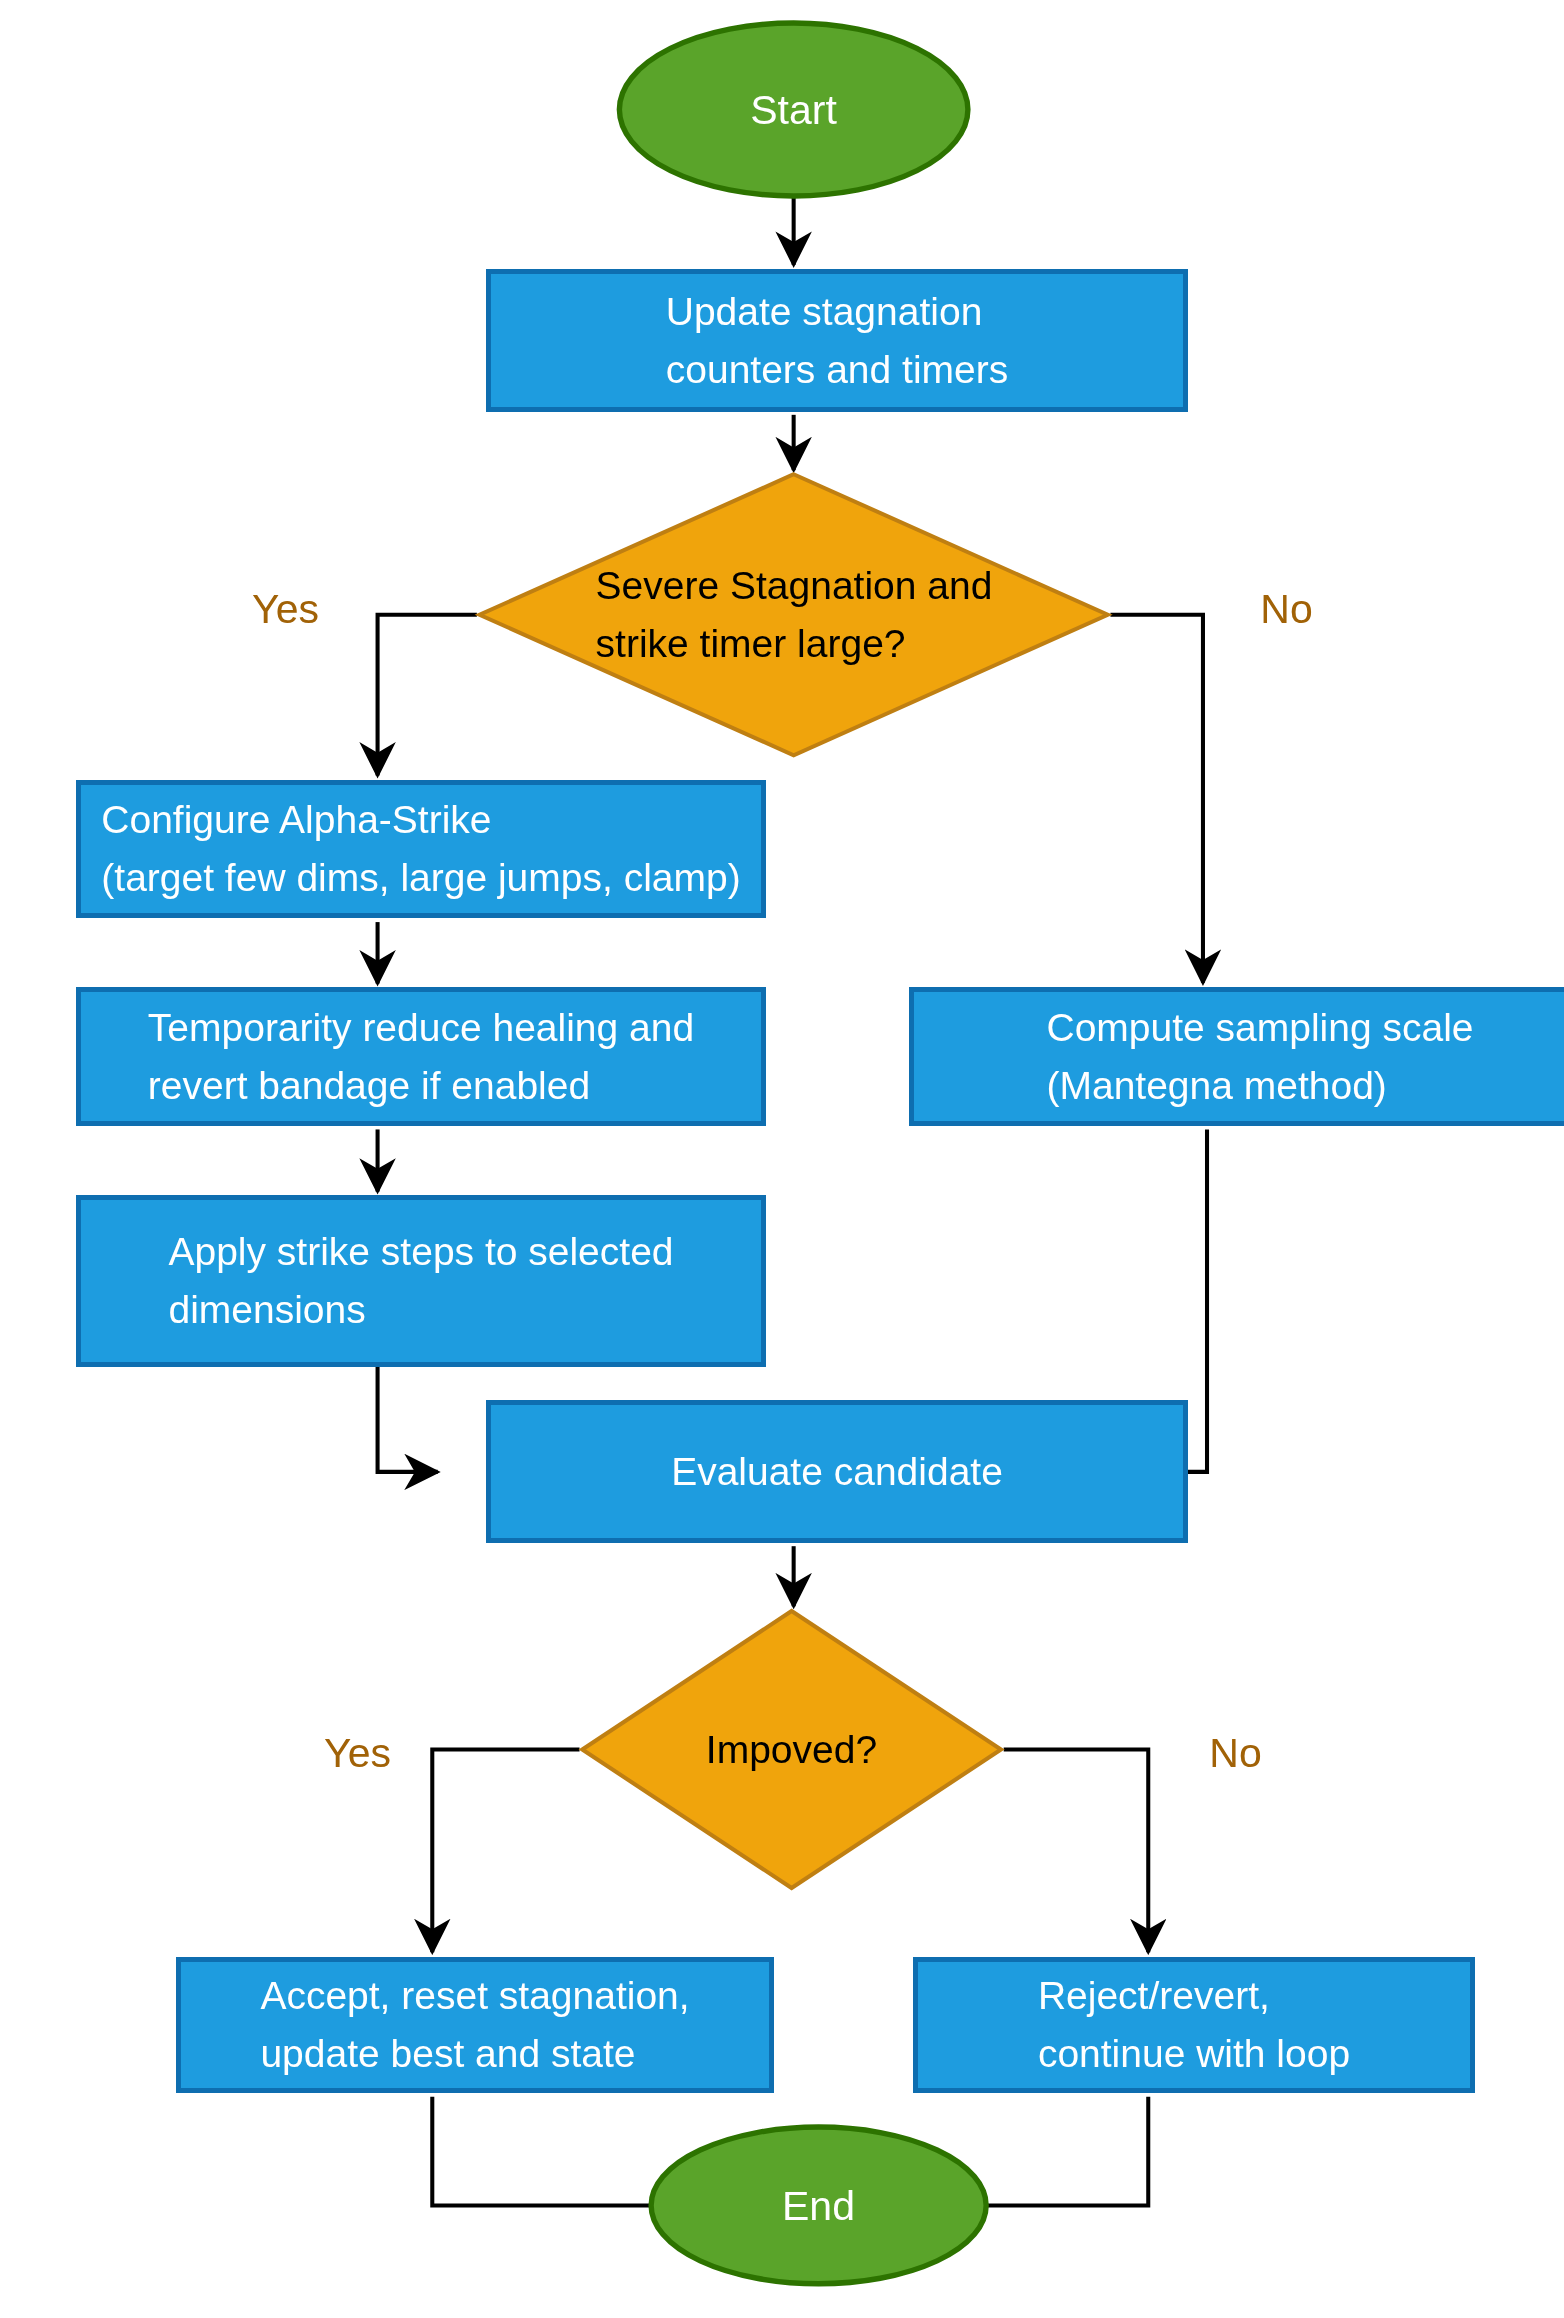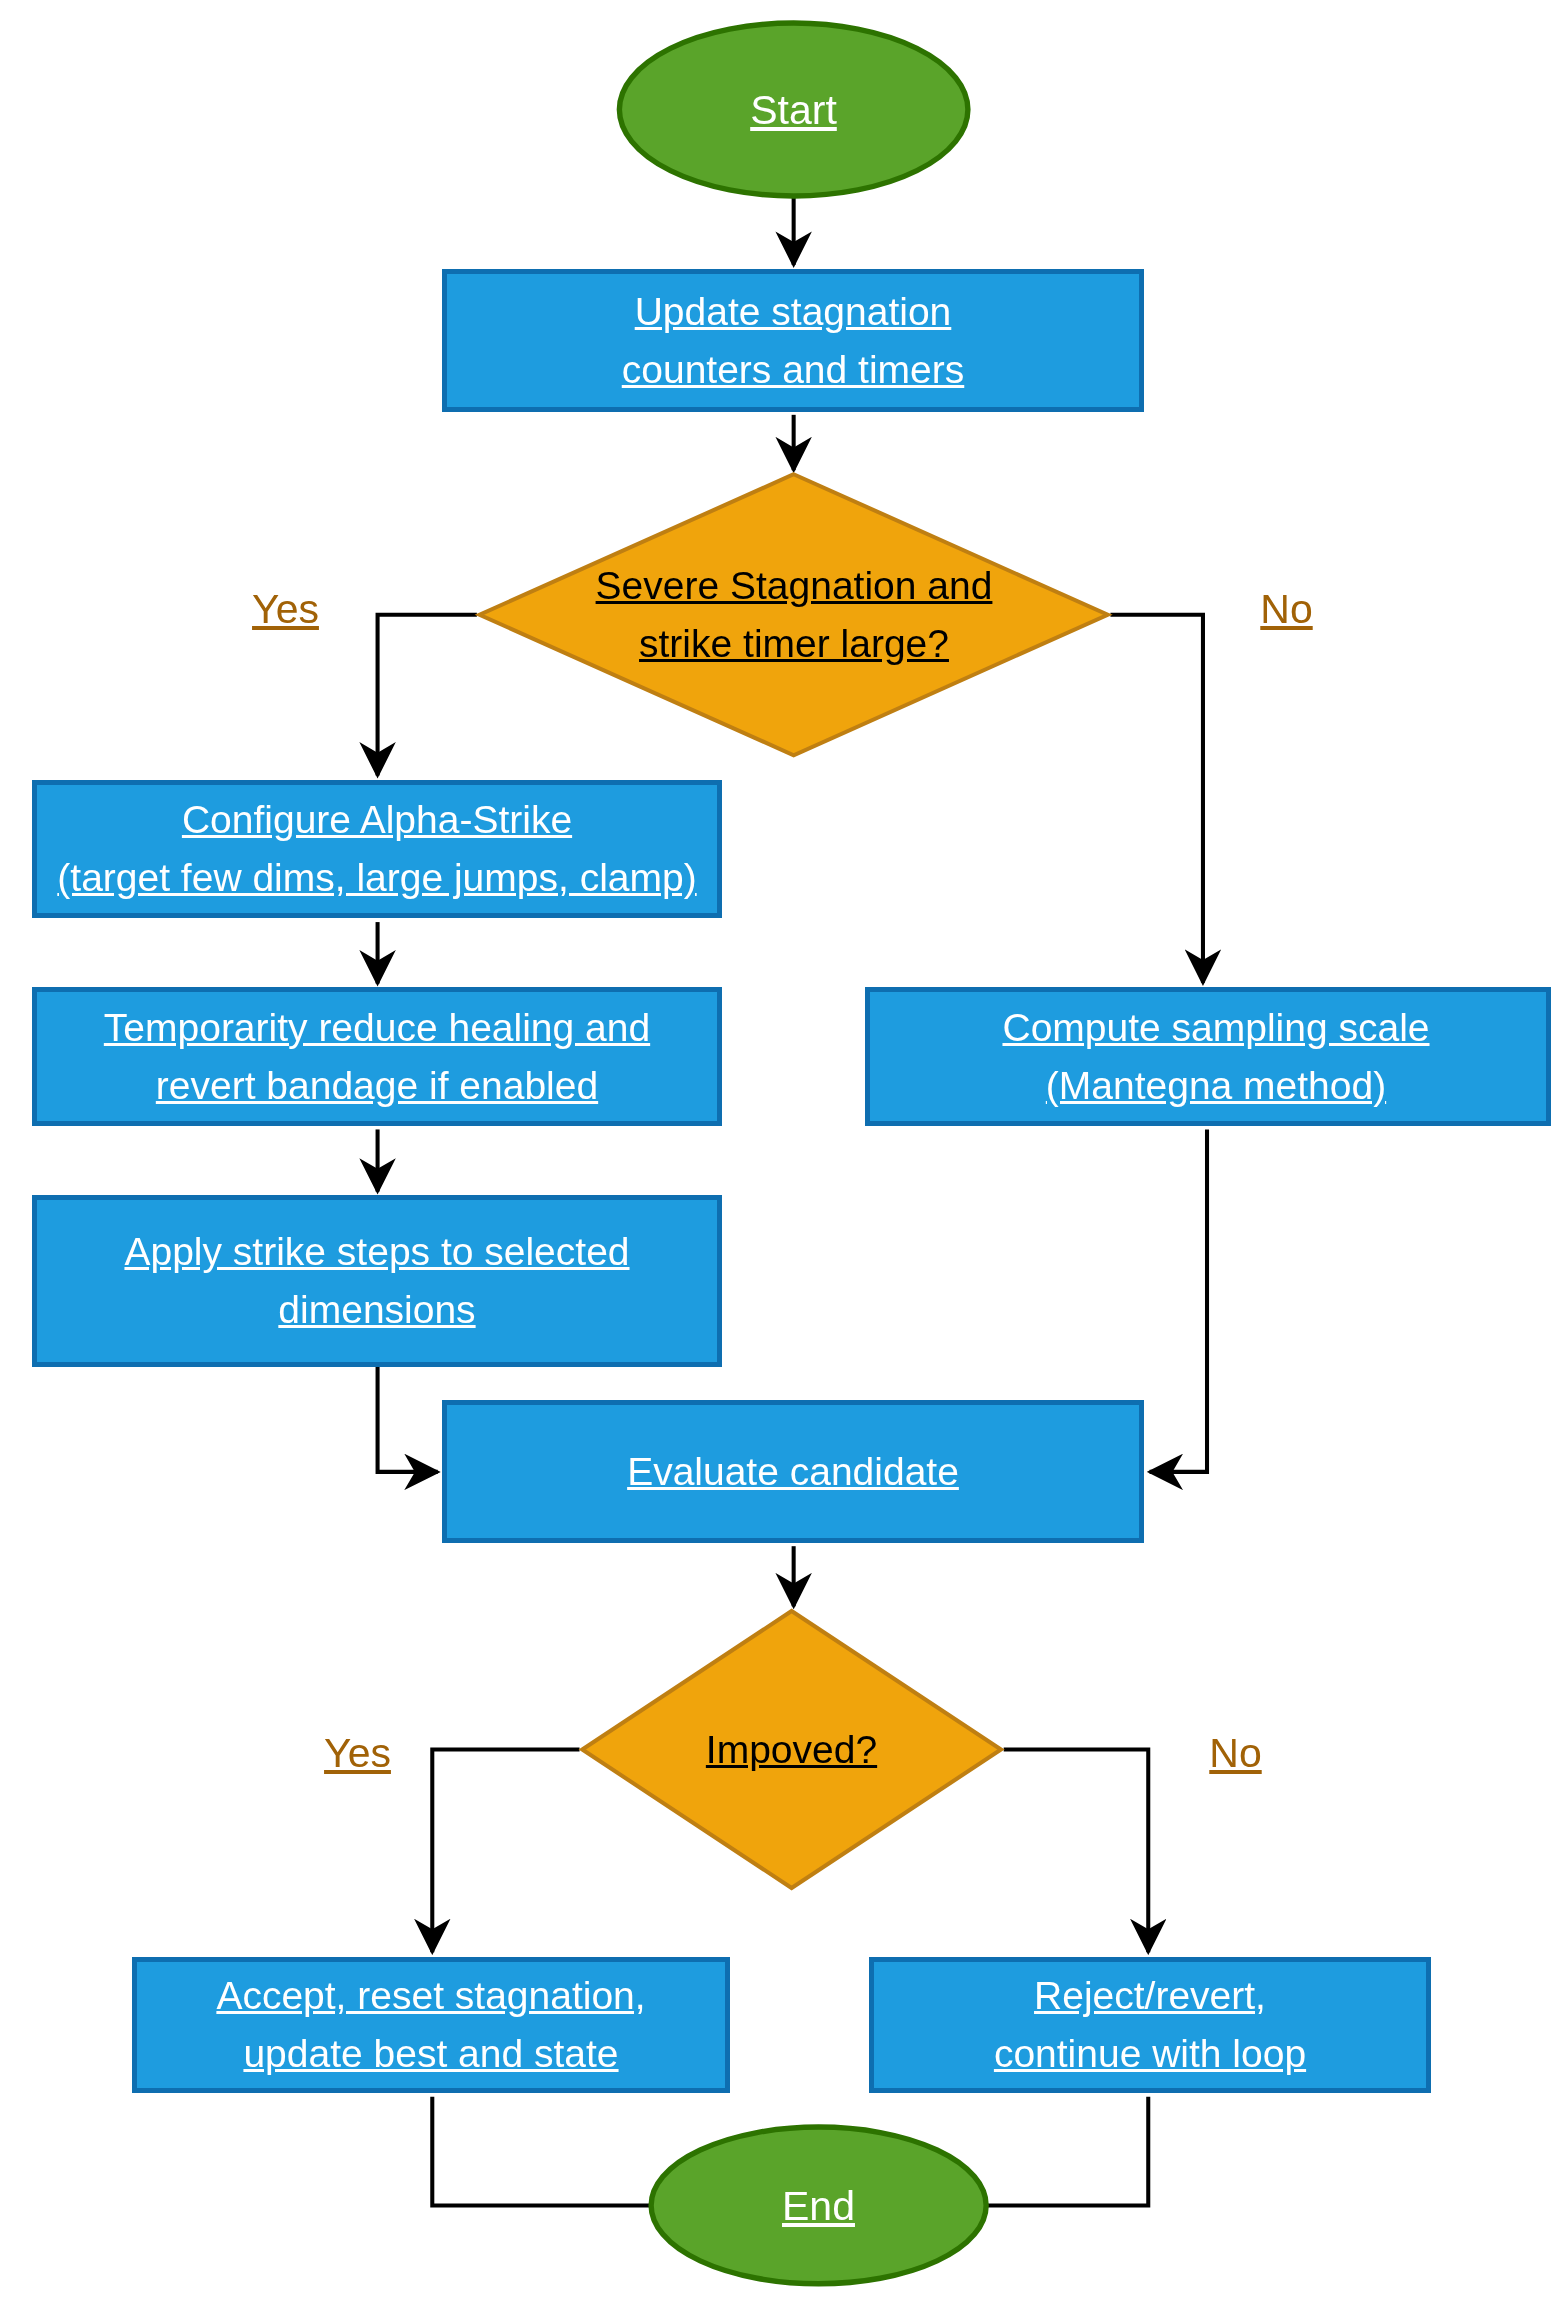--- a/index.html
+++ b/index.html
@@ -36,31 +36,30 @@
     fill: var(--decision-fill, #f0a40c);
     stroke: var(--decision-stroke, #bf7f12);
     stroke-width: 6;
     stroke-linejoin: miter;
   }
   .label {
     position: absolute;
     display: flex;
     align-items: center;
     justify-content: center;
-    text-align: center;
     white-space: pre-line;
     line-height: 58px;
     font-size: 39px;
-    text-decoration: underline;
   }
   .process {
     background: var(--process-fill, #1e9cdf);
     border: 5.4px solid var(--process-stroke, #0e6eb0);
     color: var(--process-text, #ffffff);
     box-sizing: border-box;
+    margin-left: 44px;
   }
   .terminal-text {
     color: #ffffff;
     font-size: 41px;
   }
   .decision-text {
     color: var(--decision-text, #000000);
   }
   .branch-label {
     color: #a16207;

